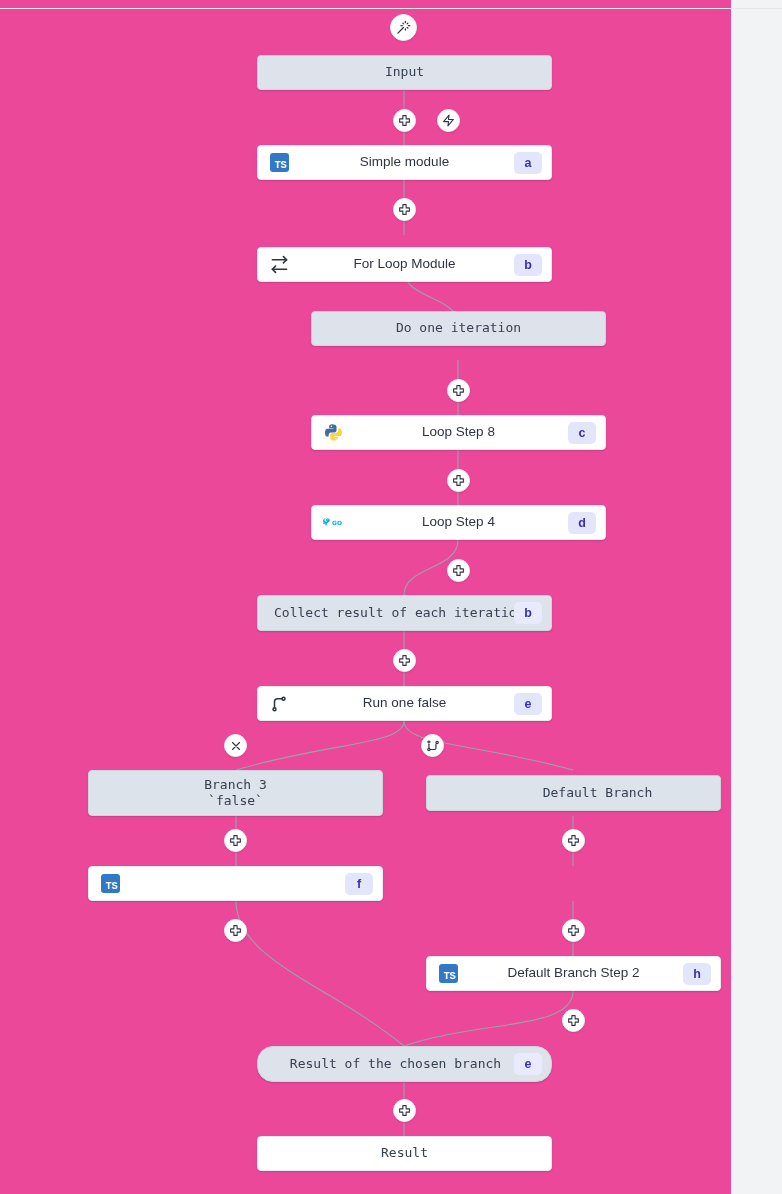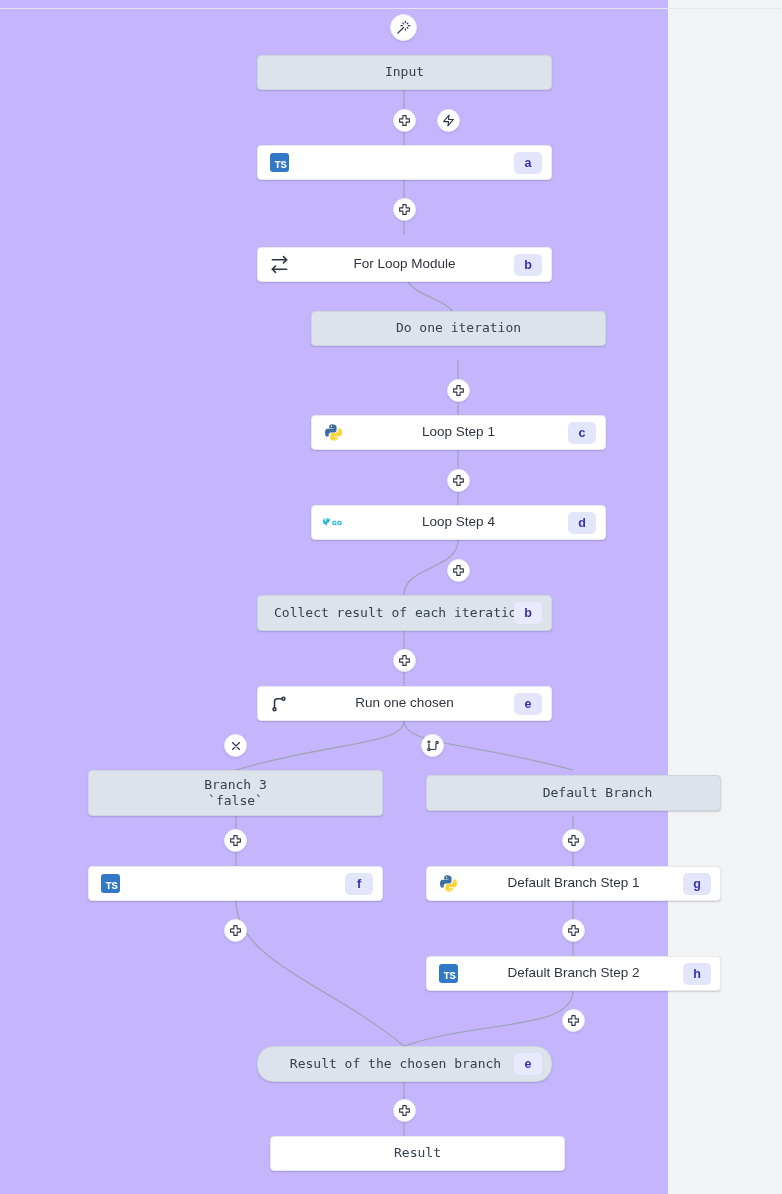--- a/index.html
+++ b/index.html
@@ -5,23 +5,23 @@
   * { box-sizing: border-box; margin: 0; padding: 0; }
   html, body {
     width: 782px;
     height: 1194px;
     background: #f1f3f5;
     font-family: "Liberation Sans", sans-serif;
     overflow: hidden;
   }
   #canvas {
     position: relative;
-    width: 668px;
+    width: 731px;
     height: 1194px;
-    background: #c4b5fd;
+    background: #ec4899;
   }
   .top-divider {
     position: absolute;
     left: 0; top: 8px;
     width: 782px; height: 1px;
     background: #e3e6ea;
   }
   svg.edges {
     position: absolute;
     left: 0; top: 0;
@@ -169,20 +169,21 @@
   </svg>
 
   <div class="node virtual" style="left:257px; top:55px; width:295px; height:35px;">
     <span class="label">Input</span>
   </div>
 
   <div class="node script" style="left:257px; top:145px; width:295px; height:35px;">
     <span class="lang-icon">
       <span class="ts-badge">TS</span>
     </span>
+    <span class="label">Simple module</span>
     <span class="letter-badge">a</span>
   </div>
 
   <div class="node script" style="left:257px; top:247px; width:295px; height:35px;">
     <span class="lang-icon">
       <svg width="19" height="19" viewBox="0 0 24 24" fill="none" stroke="#2e3440" stroke-width="2" stroke-linecap="round" stroke-linejoin="round">
         <polyline points="17 2 21 6 17 10"></polyline>
           <path d="M3 6h18"></path>
         <polyline points="7 22 3 18 7 14"></polyline>
           <path d="M21 18H3"></path>
@@ -196,21 +197,21 @@
     <span class="label">Do one iteration</span>
   </div>
 
   <div class="node script" style="left:311px; top:415px; width:295px; height:35px;">
     <span class="lang-icon">
       <svg width="19" height="19" viewBox="0 0 24 24">
         <path d="M11.9 1.5c-1.6 0-3 .2-3.9.6-1.2.5-1.5 1.4-1.5 2.6v1.9h5.5v.8H4.6c-1.4 0-2.6.8-3 2.4-.4 1.8-.4 3 0 4.9.4 1.5 1.2 2.5 2.6 2.5h1.7v-2.3c0-1.5 1.3-2.9 2.9-2.9h4.6c1.3 0 2.4-1.1 2.4-2.4V4.7c0-1.3-1.1-2.3-2.4-2.5-.8-.1-1.6-.2-2.5-.2zM9.4 3.3c.5 0 .9.4.9.9s-.4.9-.9.9-.9-.4-.9-.9.4-.9.9-.9z" fill="#3c6e9f"></path>
         <path d="M17.9 7.4v2.2c0 1.6-1.4 2.9-2.9 2.9h-4.6c-1.3 0-2.4 1.1-2.4 2.4v4.5c0 1.3 1.1 2 2.4 2.4 1.5.4 3 .5 4.8 0 1.2-.3 2.4-1 2.4-2.4v-1.8h-4.8v-.8h7.2c1.4 0 1.9-1 2.4-2.5.5-1.5.5-3 0-4.9-.3-1.4-1-2.4-2.4-2.4h-2.1zm-2.7 11.5c.5 0 .9.4.9.9s-.4.9-.9.9-.9-.4-.9-.9.4-.9.9-.9z" fill="#ffd43b"></path>
       </svg>
     </span>
-    <span class="label">Loop Step 1</span>
+    <span class="label">Loop Step 8</span>
     <span class="letter-badge">c</span>
   </div>
 
   <div class="node script" style="left:311px; top:505px; width:295px; height:35px;">
     <span class="lang-icon">
       <svg width="22" height="12" viewBox="0 0 44 20">
         <g fill="#00acd7">
           <path d="M1.5 7.2h5.2c.4 0 .5.3.3.6l-.6.9c-.1.2-.4.3-.6.3H1.4c-.4 0-.5-.2-.3-.5l.4-.9c.1-.2.4-.4.6-.4z"></path>
           <path d="M.4 10.1h8.2c.3 0 .4.2.3.5l-.3.8c-.1.2-.3.3-.6.3H.3c-.3 0-.4-.2-.3-.4l.2-.8c.1-.2.3-.4.6-.4z"></path>
           <path d="M5 13h4.1c.3 0 .4.2.4.5l-.1.7c0 .3-.3.5-.5.5H5.1c-.3 0-.4-.2-.4-.4l.1-.7c0-.3.2-.6.4-.6z"></path>
@@ -229,65 +230,55 @@
   </div>
 
   <div class="node script" style="left:257px; top:686px; width:295px; height:35px;">
     <span class="lang-icon">
       <svg width="18" height="18" viewBox="0 0 24 24" fill="none" stroke="#2e3440" stroke-width="2" stroke-linecap="round" stroke-linejoin="round">
         <circle cx="6" cy="19" r="2"></circle>
           <circle cx="18" cy="5" r="2"></circle>
         <path d="M6 17V9a4 4 0 0 1 4-4h6"></path>
       </svg>
     </span>
-    <span class="label">Run one chosen</span>
+    <span class="label">Run one false</span>
     <span class="letter-badge">e</span>
   </div>
 
   <div class="node virtual" style="left:88px; top:770px; width:295px; height:46px;">
     <span class="label">Branch 3
 `false`</span>
   </div>
 
   <div class="node virtual" style="left:426px; top:775px; width:295px; height:36px;padding-left:48px;">
     <span class="label">Default Branch</span>
   </div>
 
   <div class="node script" style="left:88px; top:866px; width:295px; height:35px;">
     <span class="lang-icon">
       <span class="ts-badge">TS</span>
     </span>
     <span class="letter-badge">f</span>
   </div>
 
-  <div class="node script" style="left:426px; top:866px; width:295px; height:35px;">
-    <span class="lang-icon">
-      <svg width="19" height="19" viewBox="0 0 24 24">
-        <path d="M11.9 1.5c-1.6 0-3 .2-3.9.6-1.2.5-1.5 1.4-1.5 2.6v1.9h5.5v.8H4.6c-1.4 0-2.6.8-3 2.4-.4 1.8-.4 3 0 4.9.4 1.5 1.2 2.5 2.6 2.5h1.7v-2.3c0-1.5 1.3-2.9 2.9-2.9h4.6c1.3 0 2.4-1.1 2.4-2.4V4.7c0-1.3-1.1-2.3-2.4-2.5-.8-.1-1.6-.2-2.5-.2zM9.4 3.3c.5 0 .9.4.9.9s-.4.9-.9.9-.9-.4-.9-.9.4-.9.9-.9z" fill="#3c6e9f"></path>
-        <path d="M17.9 7.4v2.2c0 1.6-1.4 2.9-2.9 2.9h-4.6c-1.3 0-2.4 1.1-2.4 2.4v4.5c0 1.3 1.1 2 2.4 2.4 1.5.4 3 .5 4.8 0 1.2-.3 2.4-1 2.4-2.4v-1.8h-4.8v-.8h7.2c1.4 0 1.9-1 2.4-2.5.5-1.5.5-3 0-4.9-.3-1.4-1-2.4-2.4-2.4h-2.1zm-2.7 11.5c.5 0 .9.4.9.9s-.4.9-.9.9-.9-.4-.9-.9.4-.9.9-.9z" fill="#ffd43b"></path>
-      </svg>
-    </span>
-    <span class="label">Default Branch Step 1</span>
-    <span class="letter-badge">g</span>
-  </div>
 
   <div class="node script" style="left:426px; top:956px; width:295px; height:35px;">
     <span class="lang-icon">
       <span class="ts-badge">TS</span>
     </span>
     <span class="label">Default Branch Step 2</span>
     <span class="letter-badge">h</span>
   </div>
 
   <div class="node virtual" style="left:257px; top:1046px; width:295px; height:36px;border-radius:16px;">
     <span class="label" style="padding-right:18px;">Result of the chosen branch</span>
     <span class="letter-badge">e</span>
   </div>
 
-  <div class="node plain" style="left:270px; top:1136px; width:295px; height:35px;">
+  <div class="node plain" style="left:257px; top:1136px; width:295px; height:35px;">
     <span class="label">Result</span>
   </div>
 
   <div class="handle big" style="left:390px; top:14px;">
     <svg width="15" height="15" viewBox="0 0 24 24" fill="none" stroke="#2e3440" stroke-width="2" stroke-linecap="round" stroke-linejoin="round">
       <path d="M15 4V2M15 16v-2M8 9h2M20 9h2M17.8 11.8 19 13M17.8 6.2 19 5M3 21l9-9M12.2 6.2 11 5"></path>
     </svg>
   </div>
 
   <div class="handle" style="left:393px; top:109px;">

